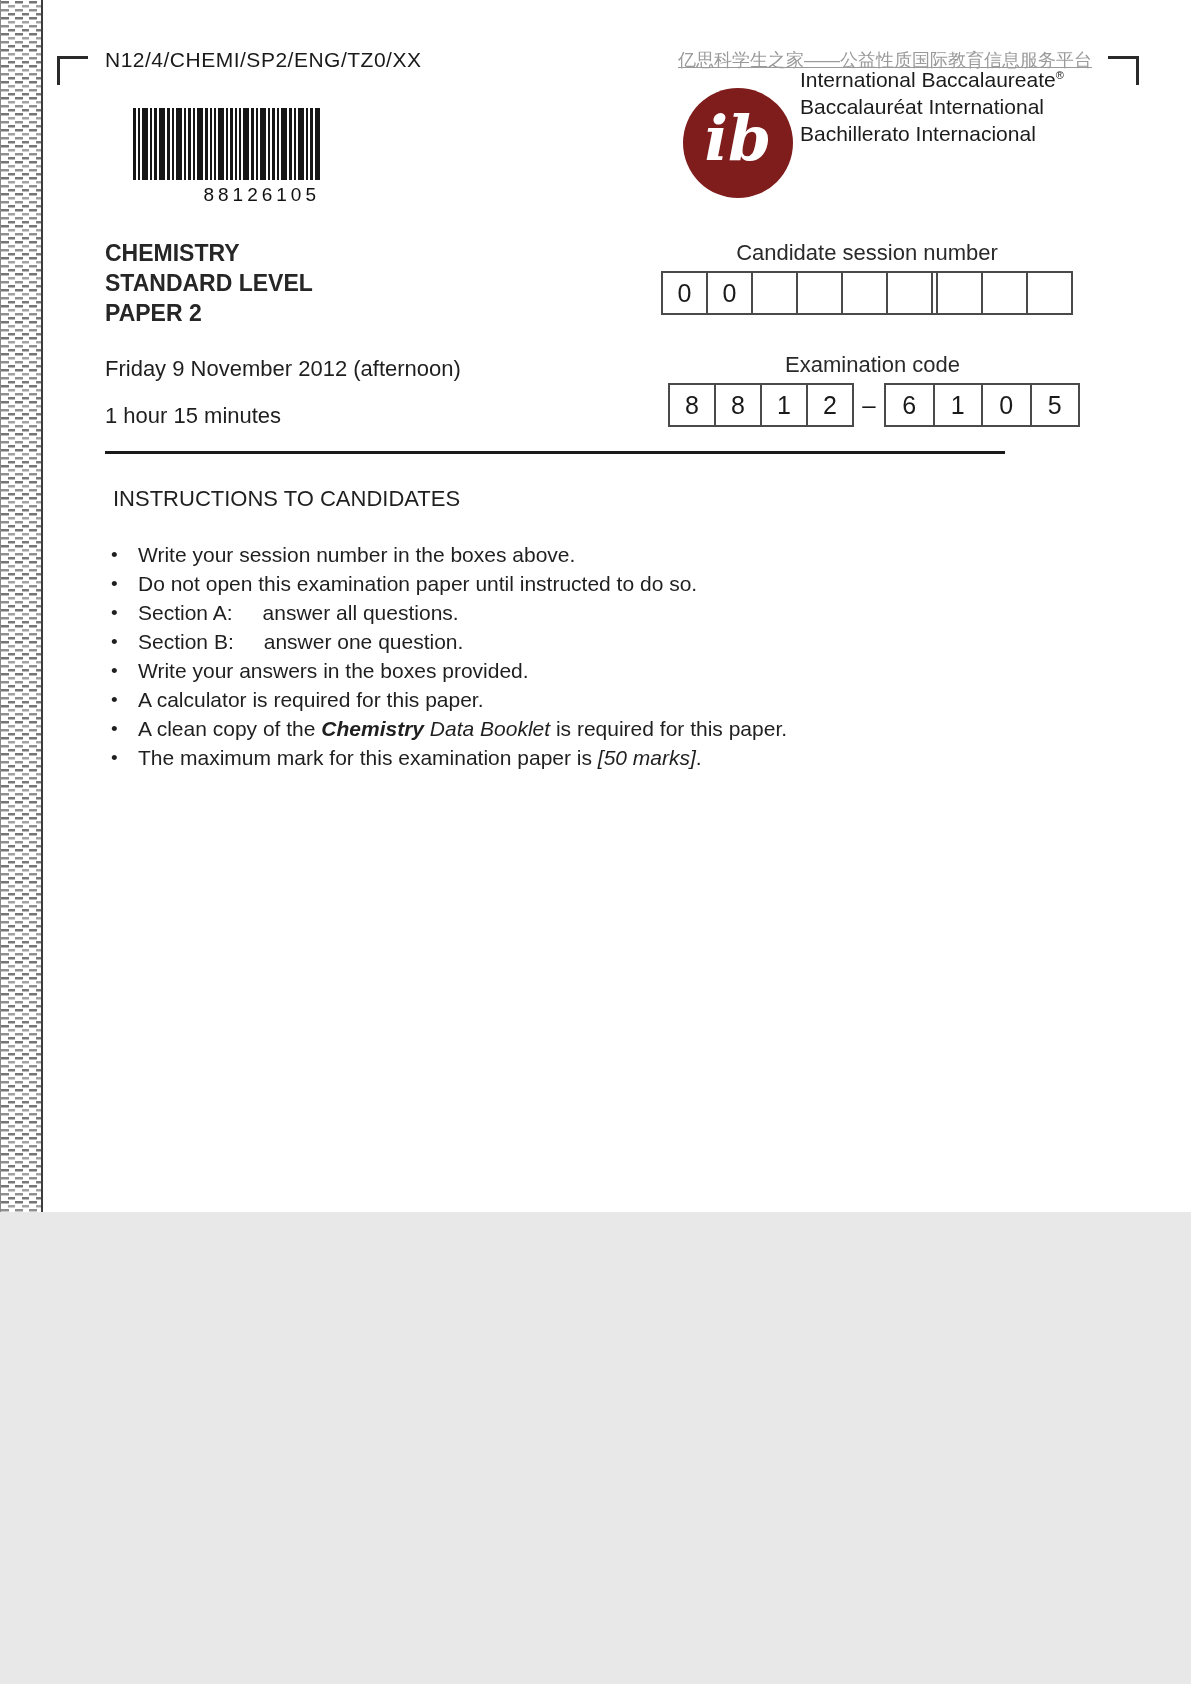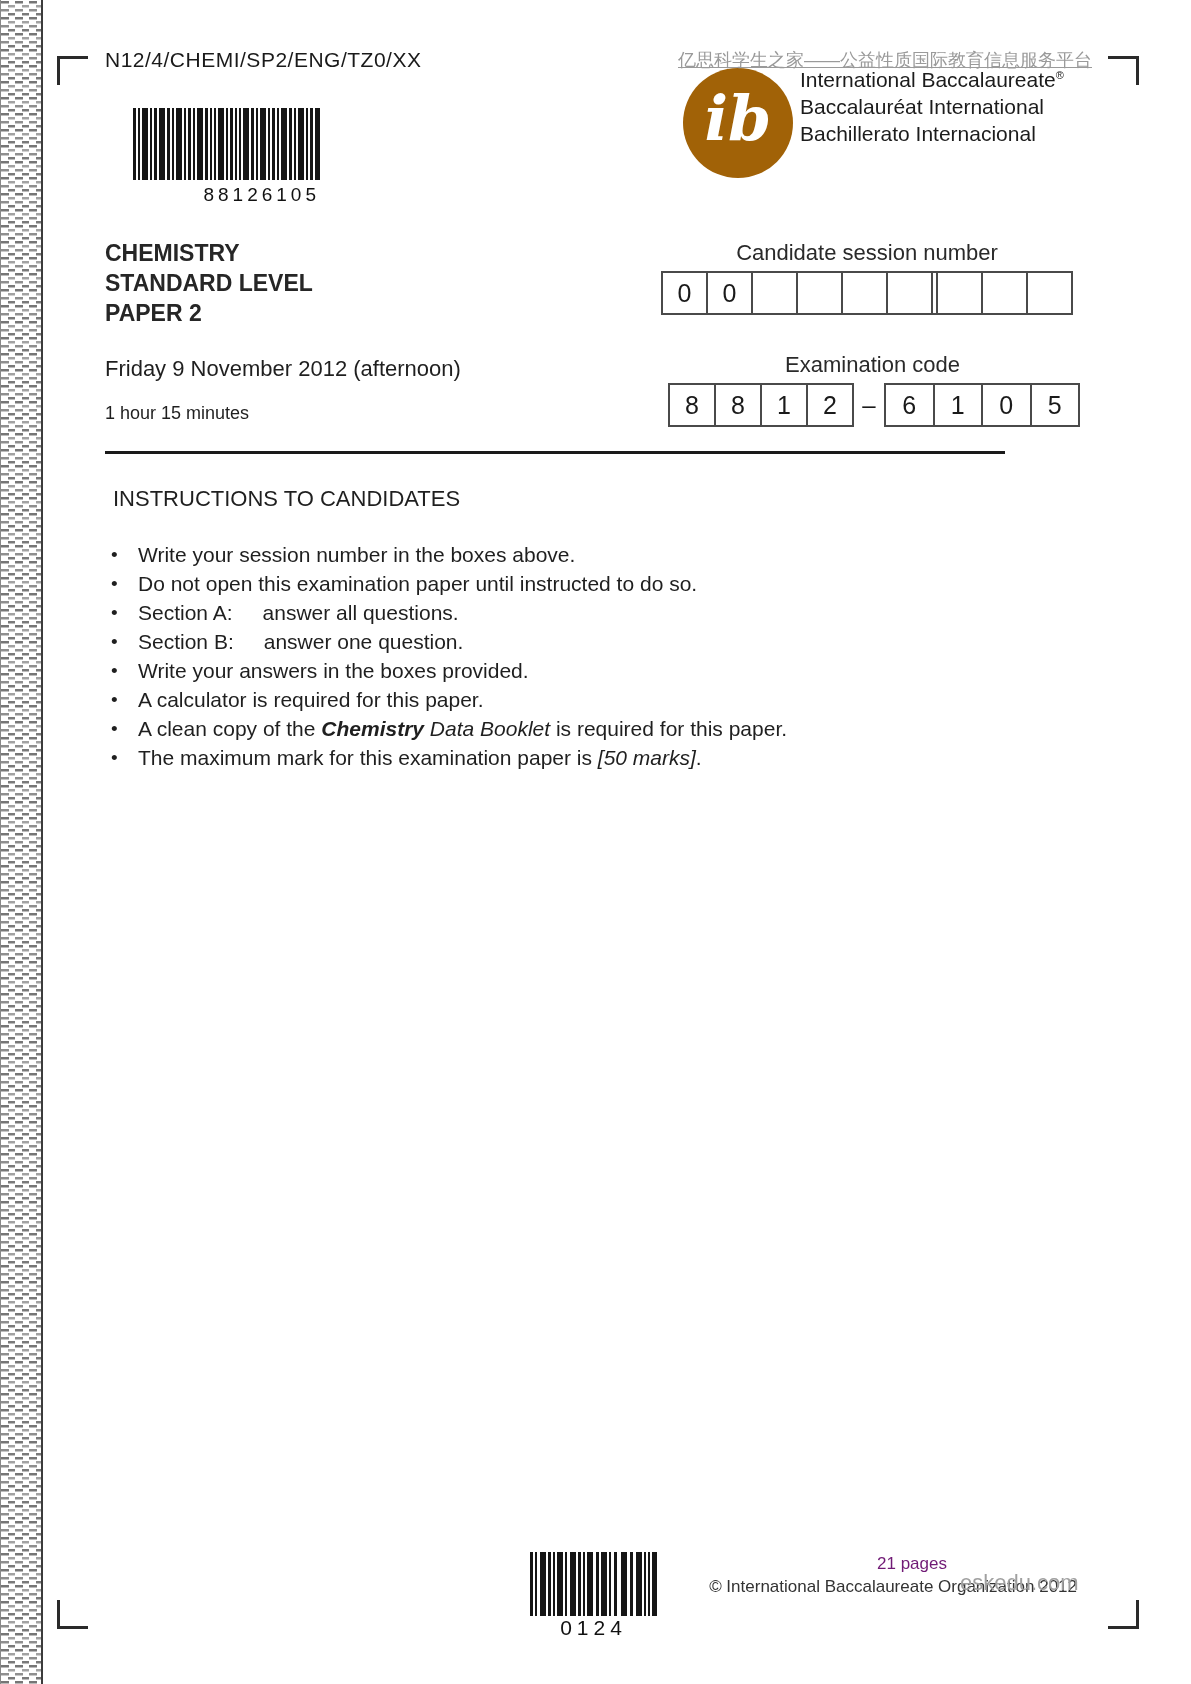--- a/index.html
+++ b/index.html
@@ -1,45 +1,45 @@
 <!DOCTYPE html>
 <html><head>
 <meta charset="utf-8">
 <style>
   html,body{margin:0;padding:0;background:#e8e8e8;}
   .page{
-    position:relative;width:1191px;height:1684px;background:#ffffff;
+    position:relative;width:1191px;height:1212px;background:#ffffff;
     font-family:"Liberation Sans","DejaVu Sans",sans-serif;color:#1f1f1f;
     overflow:hidden;margin:0 auto;
   }
   
   .strip{position:absolute;left:0;top:0;width:40px;height:1684px;border-right:2px solid #3c3c3c;border-left:1px solid #888;}
   
   .crop{position:absolute;width:28px;height:26px;}
   .crop.tl{left:57px;top:56px;border-top:3px solid #2a2a2a;border-left:3px solid #2a2a2a;}
   .crop.tr{left:1108px;top:56px;border-top:3px solid #2a2a2a;border-right:3px solid #2a2a2a;}
   .crop.bl{left:57px;top:1600px;border-bottom:3px solid #2a2a2a;border-left:3px solid #2a2a2a;}
   .crop.br{left:1108px;top:1600px;border-bottom:3px solid #2a2a2a;border-right:3px solid #2a2a2a;}
 
   .hdr-code{position:absolute;left:105px;top:48px;font-size:21px;letter-spacing:.5px;color:#1a1a1a;}
 
   .bc-top{position:absolute;left:133px;top:108px;}
   .bc-top-num{position:absolute;left:133px;top:184px;width:187px;text-align:right;font-size:19px;letter-spacing:4px;color:#111;}
 
   .cn-wm{position:absolute;left:678px;top:48px;font-size:18px;color:#9a9a9a;white-space:nowrap;z-index:5;text-decoration:underline;}
 
-  .ib-logo{position:absolute;left:683px;top:68px;width:110px;height:110px;border-radius:50%;background:#a16207;z-index:1;}
+  .ib-logo{position:absolute;left:683px;top:88px;width:110px;height:110px;border-radius:50%;background:#7f1d1d;z-index:1;}
   .ib-logo span{position:absolute;left:0;right:0;top:14px;text-align:center;color:#fff;
     font-family:"DejaVu Serif","Liberation Serif",serif;font-weight:bold;font-style:italic;font-size:62px;}
   .ib-lines{position:absolute;left:800px;top:62px;font-size:21px;line-height:27px;color:#1c1c1c;z-index:2;}
   .ib-lines sup{font-size:11px;}
 
   .title-block{position:absolute;left:105px;top:238px;font-size:23px;font-weight:bold;line-height:30px;color:#262626;}
   .date-line{position:absolute;left:105px;top:356px;font-size:22px;}
-  .dur-line{position:absolute;left:105px;top:403px;font-size:18px;}
+  .dur-line{position:absolute;left:105px;top:403px;font-size:22px;}
 
   .sess-label{position:absolute;left:661px;top:240px;width:412px;text-align:center;font-size:22px;color:#2a2a2a;}
   .sess-row{position:absolute;left:661px;top:271px;width:412px;height:44px;display:flex;border:2px solid #4a4a4a;box-sizing:border-box;}
   .cell{flex:1;border-right:2px solid #4a4a4a;display:flex;align-items:center;justify-content:center;font-size:25px;color:#1a1a1a;}
   .cell:last-child{border-right:none;}
   .cell.dbl{border-left:2px solid #4a4a4a;margin-left:3px;}
 
   .exam-label{position:absolute;left:668px;top:352px;width:409px;text-align:center;font-size:22px;color:#2a2a2a;}
   .exam-row{position:absolute;left:668px;top:383px;width:412px;height:44px;display:flex;}
   .exam-grp{display:flex;border:2px solid #4a4a4a;box-sizing:border-box;height:44px;}

